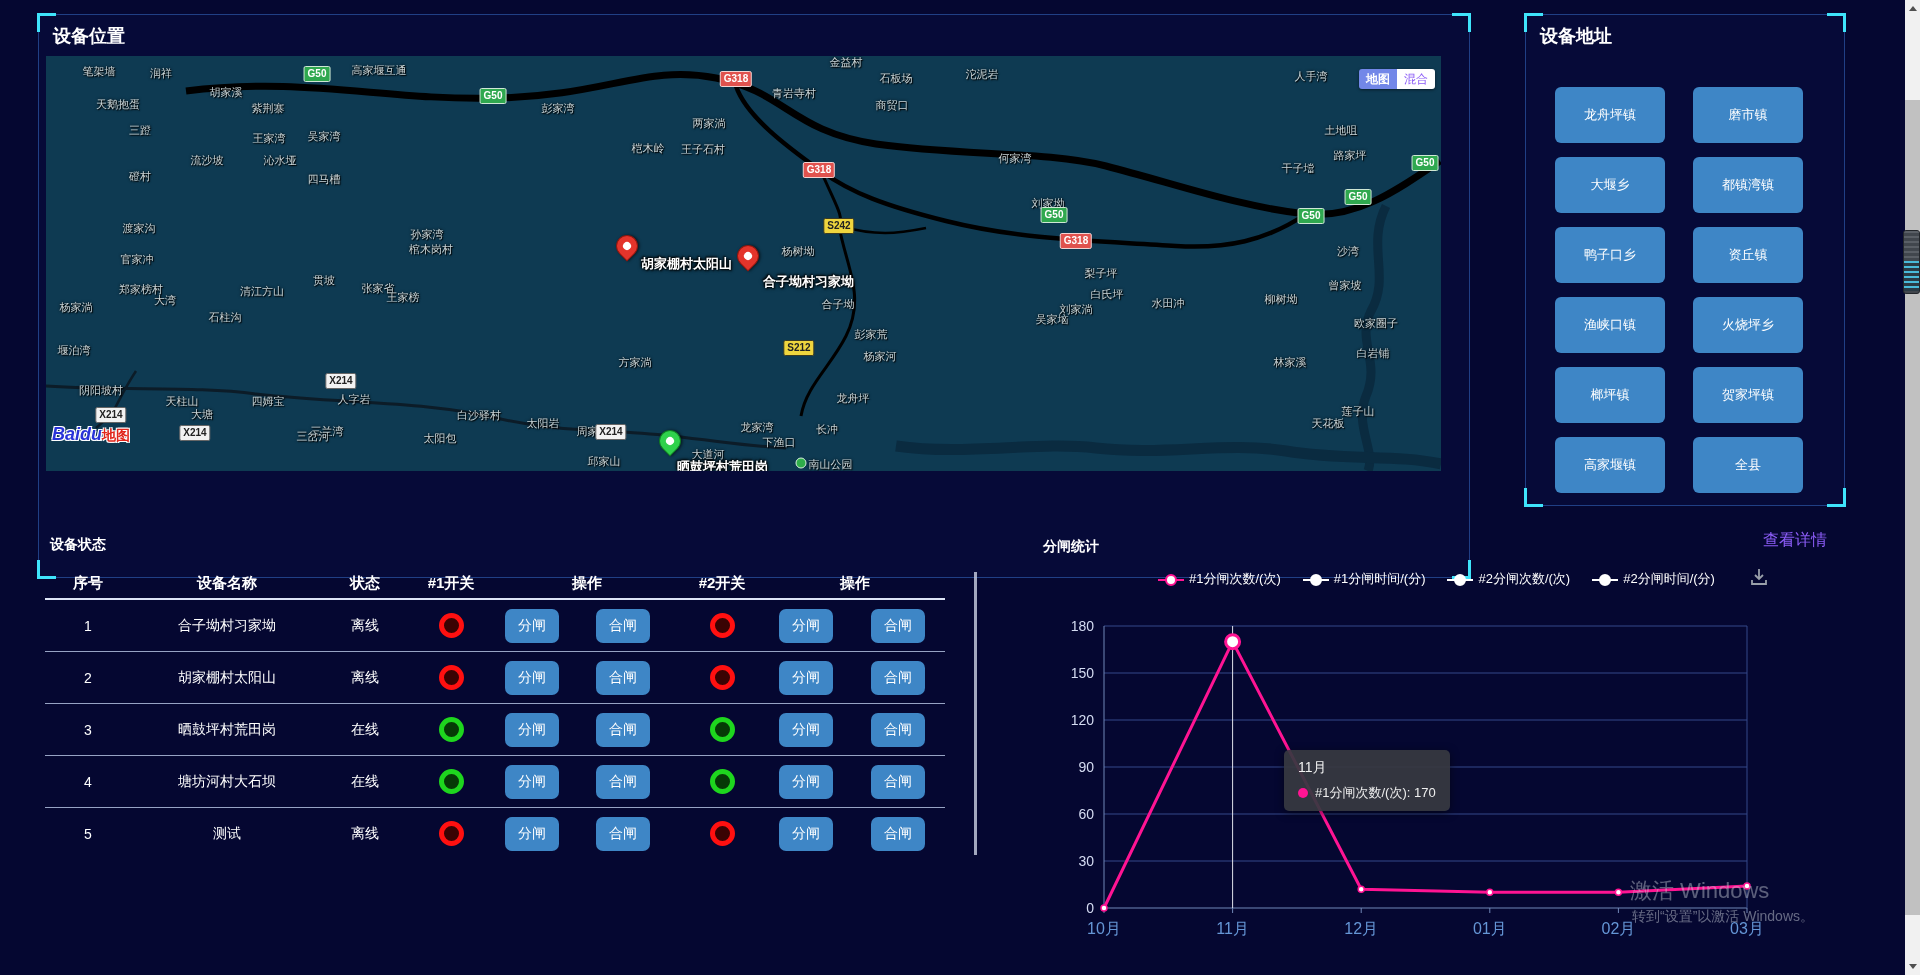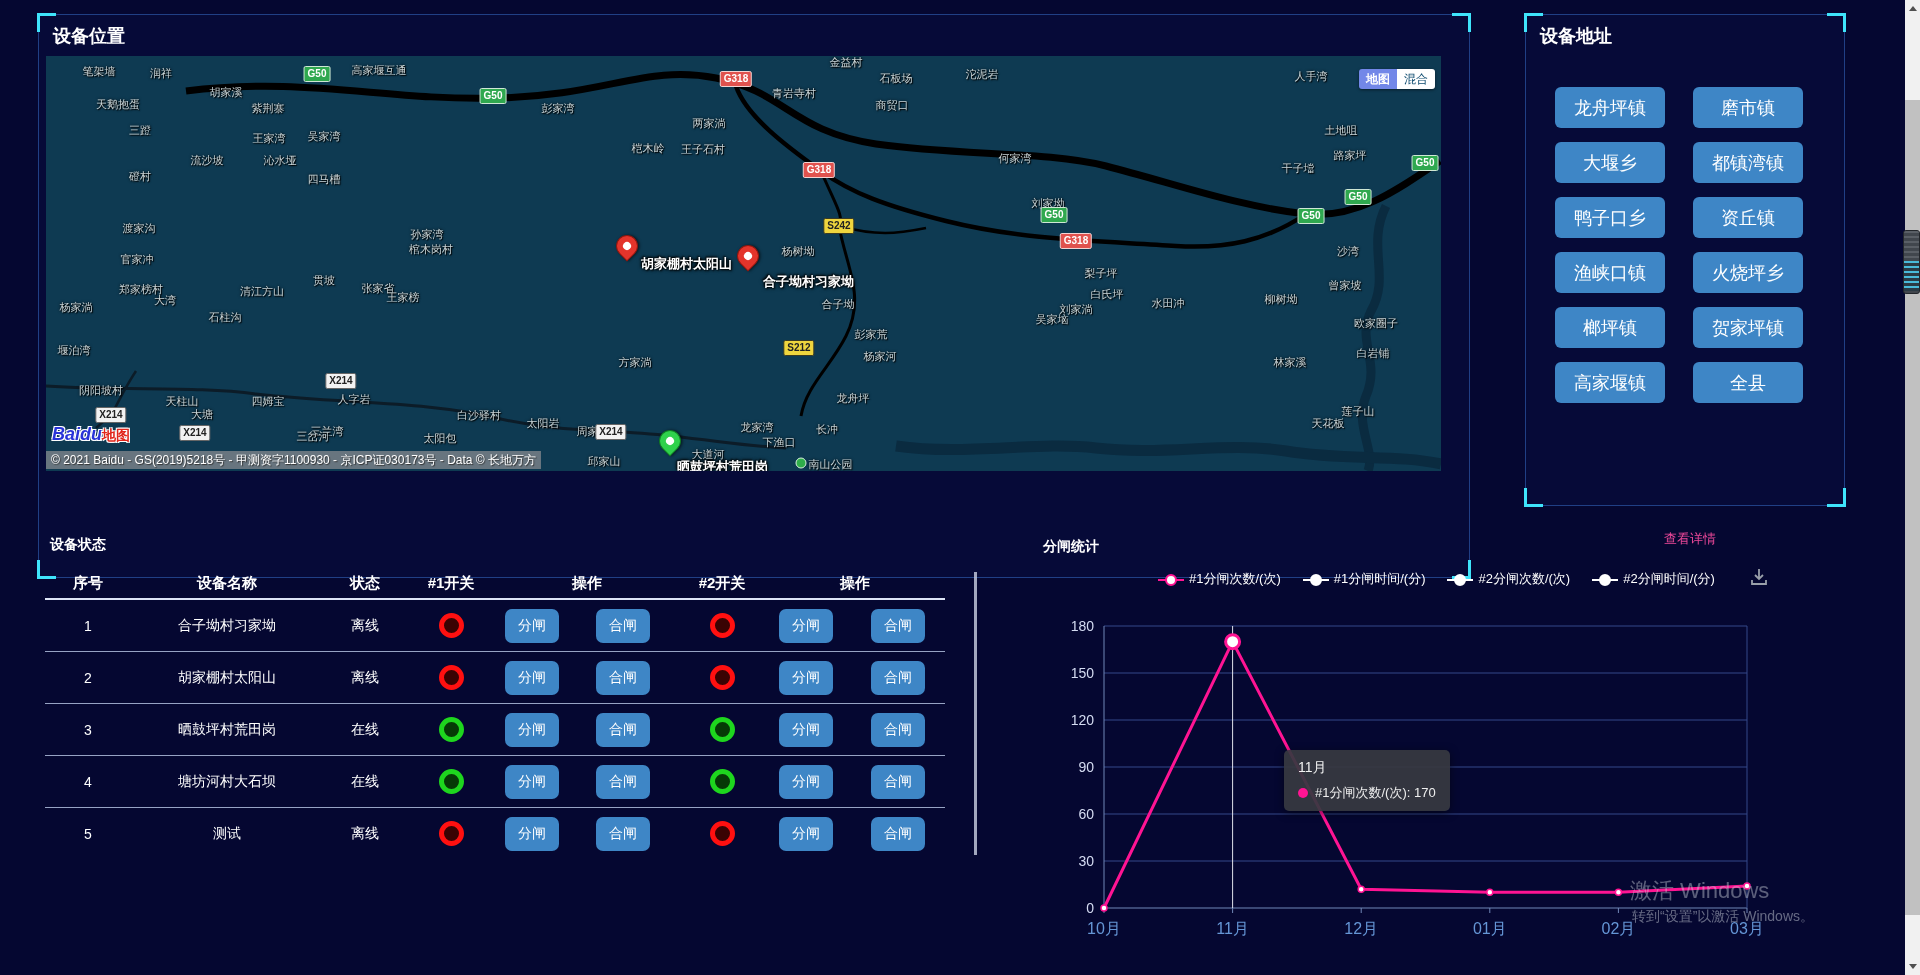--- a/index.html
+++ b/index.html
@@ -32,51 +32,51 @@
        transform:rotate(-45deg);box-shadow:1px 1px 3px rgba(0,0,0,.6);}
   .pin:after{content:"";position:absolute;left:6px;top:6px;width:8px;height:8px;border-radius:50%;background:#fff;}
   .pin.red{background:#e3342b;border:1px solid #8e1710;}
   .pin.green{background:#2fd14c;border:1px solid #0f7a24;}
   .pin-label{position:absolute;color:#fff;font-size:13px;font-weight:bold;white-space:nowrap;
              text-shadow:1px 1px 2px #000,-1px -1px 2px #000,0 0 4px #000;}
   #map-type-ctl{position:absolute;left:1313px;top:13px;display:flex;font-size:12px;
                 box-shadow:0 1px 3px rgba(0,0,0,.5);border-radius:3px;overflow:hidden;}
   #map-type-ctl .opt{padding:2px 7px;line-height:16px;cursor:pointer;}
   #map-type-ctl .opt.sel{background:#7287e8;color:#fff;font-weight:bold;}
-  #map-type-ctl .opt.unsel{background:#ffffff;color:#0c4a6e;}
+  #map-type-ctl .opt.unsel{background:#ffffff;color:#8b5cf6;}
   #baidu-logo{position:absolute;left:6px;top:368px;font-weight:bold;font-style:italic;
               text-shadow:1px 1px 0 #fff,-1px -1px 0 #fff,1px -1px 0 #fff,-1px 1px 0 #fff;}
   #baidu-logo .lat{color:#2833d8;font-size:18px;}
   #baidu-logo .cn{color:#e1251b;font-size:14px;font-style:normal;}
   #map-copyright{position:absolute;left:0;top:395px;height:18px;line-height:18px;
                  background:rgba(130,134,140,.78);color:#fff;font-size:12px;padding:0 5px;
                  text-shadow:1px 1px 1px #333;white-space:nowrap;}
   
   #addr-grid{position:absolute;left:29px;top:72px;display:grid;
              grid-template-columns:110px 110px;column-gap:28px;row-gap:14px;}
-  .addr-btn{width:110px;height:41px;background:#3e86c6;border-radius:6px;color:#fff;
-            display:flex;align-items:center;justify-content:center;font-size:18px;cursor:pointer;}
+  .addr-btn{width:110px;height:56px;background:#3e86c6;border-radius:6px;color:#fff;
+            display:flex;align-items:center;justify-content:center;font-size:13px;cursor:pointer;}
   
   #dev-table{position:absolute;left:45px;top:568px;width:900px;}
   .trow{display:grid;grid-template-columns:86px 192px 84px 88px 184px 86px 180px;align-items:center;}
   .thead{height:30px;font-weight:bold;font-size:15px;border-bottom:2px solid #dde4f5;}
   .tbody-row{height:51px;font-size:14px;border-bottom:1px solid #97a3c4;}
   .tbody-row.last{border-bottom:none;}
   .tc{text-align:center;}
   .opcell{display:flex;align-items:center;}
   .opcell.op1{padding-left:10px;gap:37px;}
   .opcell.op2{padding-left:14px;gap:38px;}
   .op-btn{width:54px;height:34px;background:#3e86c6;border-radius:7px;color:#fff;font-size:14px;
           display:flex;align-items:center;justify-content:center;cursor:pointer;}
   .ind{width:15px;height:15px;border-radius:50%;border:5px solid;margin:0 auto;}
   .ind.red{border-color:#ff1010;background:#3a0303;}
   .ind.green{border-color:#1ed61e;background:#063a06;}
   #table-scrollbar{position:absolute;left:974px;top:572px;width:3px;height:283px;background:#c9d0e2;opacity:.8;}
   
-  #detail-link{position:absolute;left:1664px;top:530px;font-size:13px;color:#ec4899;cursor:pointer;}
+  #detail-link{position:absolute;left:1763px;top:530px;font-size:16px;color:#8b5cf6;cursor:pointer;}
   #dl-icon{position:absolute;left:1748px;top:566px;width:22px;height:22px;cursor:pointer;}
   #legend{position:absolute;left:1158px;top:570px;display:flex;gap:22px;align-items:center;}
   .lg-item{display:flex;align-items:center;gap:5px;font-size:13px;color:#fff;cursor:pointer;}
   .lg-mark{width:26px;height:11px;position:relative;}
   .lg-mark .ln{position:absolute;left:0;top:5px;width:26px;height:2px;}
   .lg-mark .ci{position:absolute;left:7px;top:0;width:8px;height:8px;border-radius:50%;background:#fff;border:2px solid;}
   #chart-tooltip{position:absolute;left:1284px;top:750px;background:rgba(55,57,65,.93);
                  border-radius:5px;padding:9px 14px;box-shadow:0 2px 8px rgba(0,0,0,.5);}
   #chart-tooltip .tt-title{font-size:14px;color:#f2f2f2;margin-bottom:7px;}
   #chart-tooltip .tt-row{display:flex;align-items:center;gap:7px;font-size:13px;color:#eee;white-space:nowrap;}
@@ -216,21 +216,20 @@
         <div class="pin red" style="left: 691px; top: 189px;"></div>
         <span class="pin-label" style="left: 717px; top: 217px;">合子坳村习家坳</span>
         <div class="pin green" style="left: 613px; top: 374px;"></div>
         <span class="pin-label" style="left: 631px; top: 402px;">晒鼓坪村荒田岗</span>
       </div>
     <div id="map-type-ctl">
       <div class="opt sel">地图</div>
       <div class="opt unsel">混合</div>
     </div>
     <div id="baidu-logo"><span class="lat">Baidu</span><span class="cn">地图</span></div>
-    <div id="map-copyright">© 2021 Baidu - GS(2019)5218号 - 甲测资字1100930 - 京ICP证030173号 - Data © 长地万方</div>
   </div>
 </div>
 
 <div class="panel" id="panel-address" style="left:1525px;top:14px;width:320px;height:492px;">
   <div class="corner tl"></div>
   <div class="corner tr"></div>
   <div class="corner bl"></div>
   <div class="corner br"></div>
   <div class="panel-title">设备地址</div>
   <div id="addr-grid">

